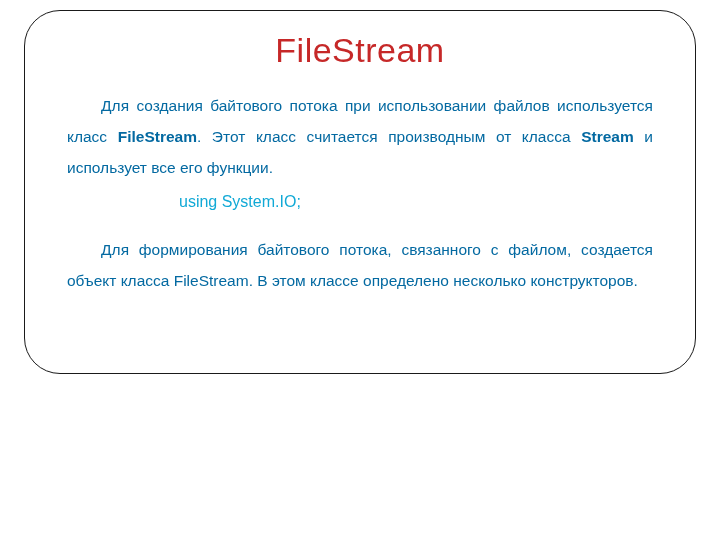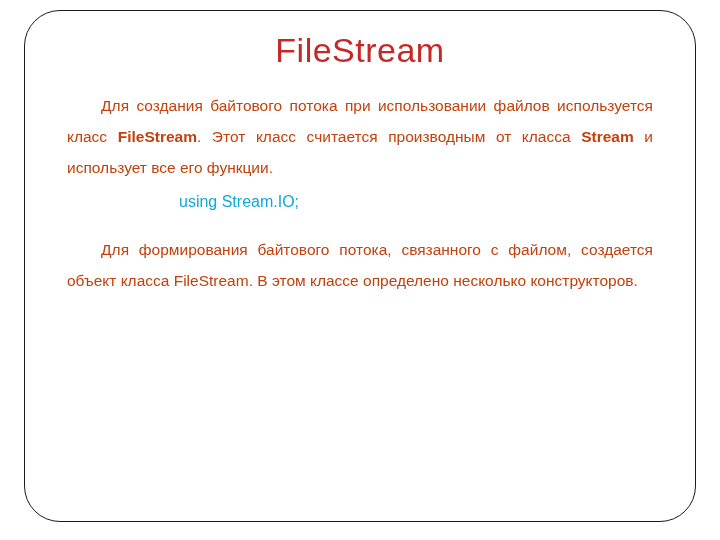--- a/index.html
+++ b/index.html
@@ -8,36 +8,36 @@
     height: 540px;
     background: #fff;
     font-family: Arial, "Helvetica Neue", Helvetica, sans-serif;
     overflow: hidden;
   }
   .card {
     position: absolute;
     left: 24px;
     top: 10px;
     width: 672px;
-    height: 512px;
+    height: 364px;
     border: 1.5px solid #1a1a1a;
     border-radius: 36px;
     padding: 20px 42px 28px 42px;
     background: #fff;
   }
   .title {
     text-align: center;
     color: #c62828;
     font-size: 34px;
     font-weight: 400;
     margin-bottom: 20px;
     letter-spacing: 0.5px;
   }
   .para {
-    color: #c2410c;
+    color: #0369a1;
     font-size: 15.5px;
     line-height: 2.0;
     text-align: justify;
     text-indent: 2.2em;
     margin-bottom: 2px;
     margin-top: 15px;
   }
   .para b { font-weight: bold; }
   .code-line {
     color: #11a9d6;
@@ -52,17 +52,17 @@
 
 <div class="card">
 
   <h1 class="title">FileStream</h1>
 
   <p class="para">
     <span>Для создания байтового потока при использовании файлов используется класс </span><b>FileStream</b><span>. Этот класс считается производным от класса </span><b>Stream</b><span> и использует все его функции.</span>
   </p>
 
 
-  <div class="code-line">using Stream.IO;</div>
+  <div class="code-line">using System.IO;</div>
 
   <p class="para">Для формирования байтового потока, связанного с файлом, создается объект класса FileStream. В этом классе определено несколько конструкторов.</p>
 
 </div>
 
 </body></html>

